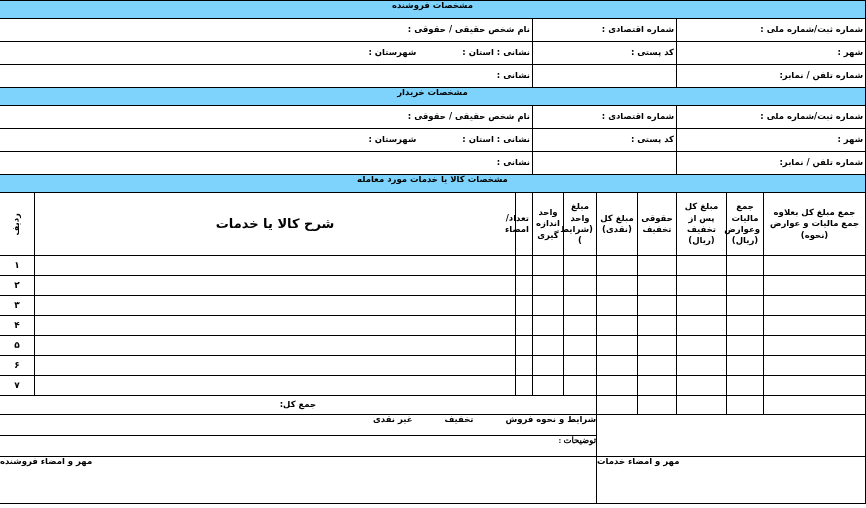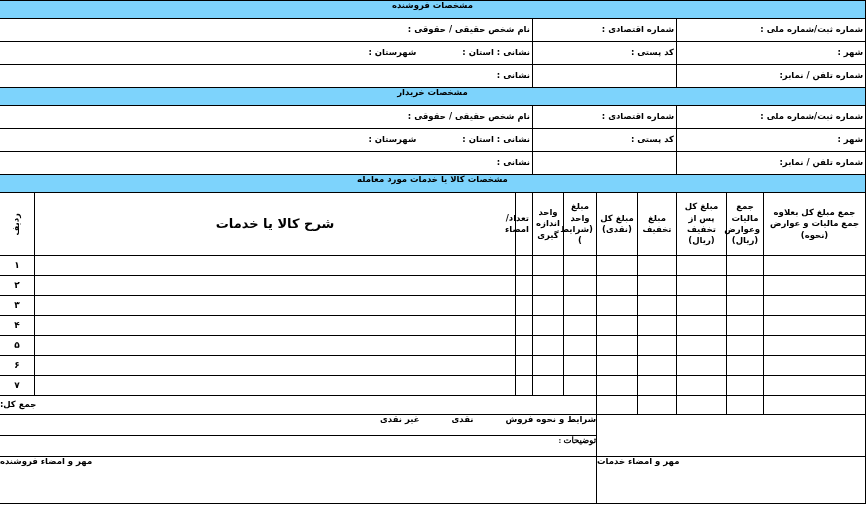--- a/index.html
+++ b/index.html
@@ -93,21 +93,21 @@
   .goods-body td.idx {
     text-align: center;
     font-size: 9px;
   }
   
   .total-row td {
     height: 18px;
     vertical-align: middle;
   }
   .total-label {
-    text-align: left;
+    text-align: center;
     padding: 0 6px;
     font-size: 8.5px;
   }
   
   .terms-label {
     text-align: right;
     padding: 0 6px;
     height: 20px;
     vertical-align: middle;
     font-size: 8.5px;
@@ -231,21 +231,21 @@
       </tr>
 
       <tr>
         <td class="section-title" colspan="10">مشخصات کالا یا خدمات مورد معامله</td>
       </tr>
 
       <tr class="goods-head">
         <th>جمع مبلغ کل بعلاوه جمع مالیات و عوارض (نحوه)</th>
         <th>جمع مالیات وعوارض (ریال)</th>
         <th>مبلغ کل پس از تخفیف (ریال)</th>
-        <th>مبلغ تخفیف</th>
+        <th>حقوقی تخفیف</th>
         <th>مبلغ کل (نقدی)</th>
         <th>مبلغ واحد (شرایط )</th>
         <th>واحد اندازه گیری</th>
         <th>تعداد/ امضاء</th>
         <th class="desc">شرح کالا یا خدمات</th>
         <th>
           <div class="rotated-wrap">
             <span class="rotated">ردیف</span>
           </div>
         </th>
@@ -347,21 +347,21 @@
         <td></td>
         <td></td>
         <td class="total-label" colspan="5">جمع کل:</td>
       </tr>
 
       <tr>
         <td class="blank-cell" colspan="5" rowspan="2"></td>
         <td class="terms-label" colspan="5">
           <span class="field-label">شرایط و نحوه فروش</span>
           <span class="gap-sm"></span>
-          <span class="field-label">نقدی</span>
+          <span class="field-label">تخفیف</span>
           <span class="gap-sm"></span>
           <span class="field-label">غیر نقدی</span>
         </td>
       </tr>
 
       <tr>
         <td class="notes-label" colspan="5">
           <span class="field-label">توضیحات :</span>
           <span></span>
         </td>

